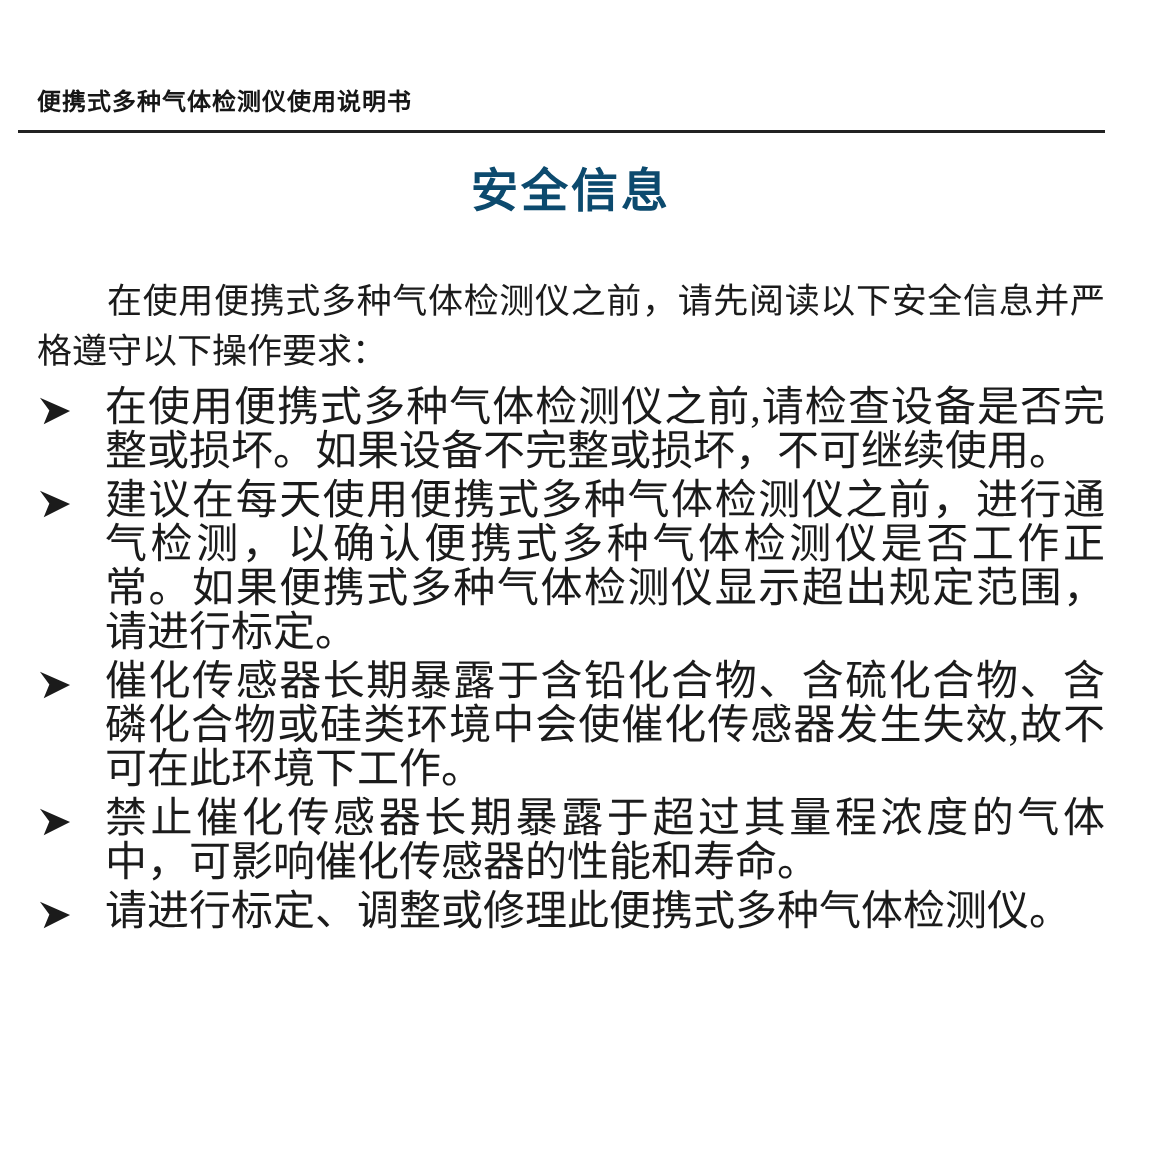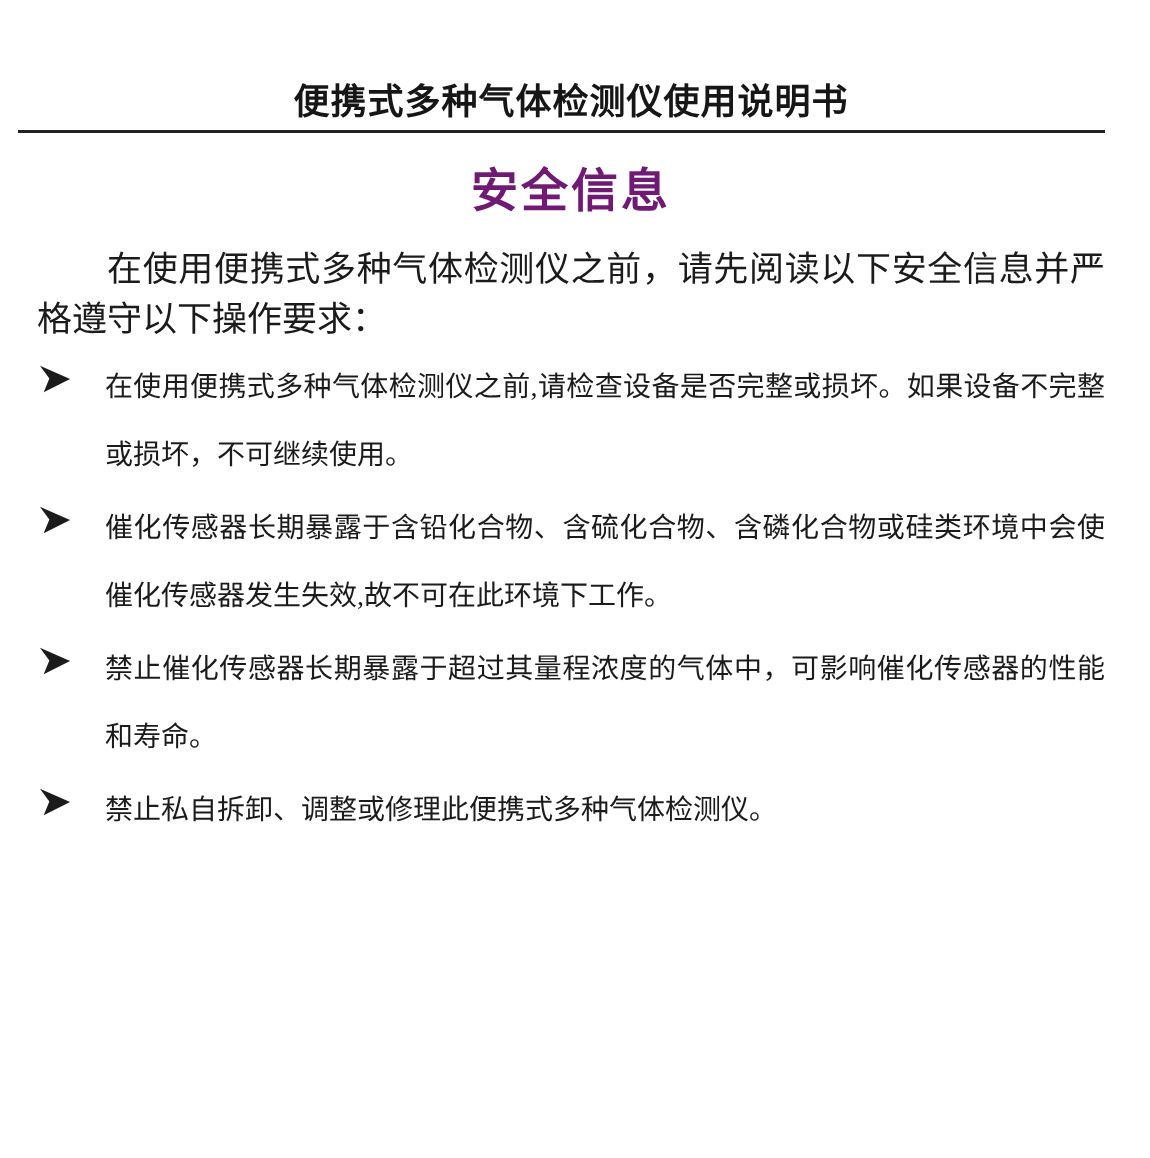--- a/index.html
+++ b/index.html
@@ -15,45 +15,44 @@
     overflow: hidden;
   }
   .page {
     box-sizing: border-box;
     width: 1150px;
     height: 1158px;
     padding: 82px 45px 0 37px;
     background: #ffffff;
   }
   .running-header {
-    text-align: center;
-    font-size: 36px;
+    font-size: 24px;
     font-weight: 700;
     line-height: 40px;
     letter-spacing: 1px;
     color: #161616;
   }
   .header-rule {
     border: none;
     border-top: 3px solid #222222;
     margin: 8px 0 0 -19px;
     height: 0;
   }
   .page-title {
     margin: 30px 0 24px 0;
     text-align: center;
     font-family: "Liberation Sans", sans-serif;
     font-size: 47px;
     font-weight: 700;
     line-height: 56px;
     letter-spacing: 3px;
-    color: #701a75;
+    color: #0c4a6e;
   }
   .intro {
-    margin: 26px 0 8px 0;
+    margin: 58px 0 8px 0;
     font-size: 35px;
     line-height: 50px;
     text-indent: 2em;
     text-align: justify;
     text-align-last: left;
   }
   .safety-list {
     margin-top: 8px;
   }
   .item {
@@ -66,22 +65,22 @@
     width: 68px;
     padding-top: 10px;
     padding-left: 2px;
     box-sizing: border-box;
   }
   .marker svg {
     display: block;
   }
   .itext {
     flex: 1 1 auto;
-    font-size: 28px;
-    line-height: 68px;
+    font-size: 42px;
+    line-height: 44px;
     text-align: justify;
     text-align-last: left;
   }
 </style>
 </head>
 <body>
 
 <div class="page">
 
   <div class="running-header">便携式多种气体检测仪使用说明书</div>
@@ -95,20 +94,28 @@
   <div class="safety-list" id="safety-list">
   <div class="item">
     <span class="marker">
       <svg width="32" height="32" viewBox="0 0 34 34" aria-hidden="true">
         <polygon points="1,3 33,17 5,31 11,16.5" fill="#1b1b1b"></polygon>
       </svg>
     </span>
     <span class="itext">在使用便携式多种气体检测仪之前,请检查设备是否完整或损坏。如果设备不完整或损坏，不可继续使用。</span>
   </div>
 
+  <div class="item">
+    <span class="marker">
+      <svg width="32" height="32" viewBox="0 0 34 34" aria-hidden="true">
+        <polygon points="1,3 33,17 5,31 11,16.5" fill="#1b1b1b"></polygon>
+      </svg>
+    </span>
+    <span class="itext">建议在每天使用便携式多种气体检测仪之前，进行通气检测，以确认便携式多种气体检测仪是否工作正常。如果便携式多种气体检测仪显示超出规定范围，请进行标定。</span>
+  </div>
 
 
   <div class="item">
     <span class="marker">
       <svg width="32" height="32" viewBox="0 0 34 34" aria-hidden="true">
         <polygon points="1,3 33,17 5,31 11,16.5" fill="#1b1b1b"></polygon>
       </svg>
     </span>
     <span class="itext">催化传感器长期暴露于含铅化合物、含硫化合物、含磷化合物或硅类环境中会使催化传感器发生失效,故不可在此环境下工作。</span>
   </div>
@@ -121,18 +128,18 @@
     </span>
     <span class="itext">禁止催化传感器长期暴露于超过其量程浓度的气体中，可影响催化传感器的性能和寿命。</span>
   </div>
 
   <div class="item">
     <span class="marker">
       <svg width="32" height="32" viewBox="0 0 34 34" aria-hidden="true">
         <polygon points="1,3 33,17 5,31 11,16.5" fill="#1b1b1b"></polygon>
       </svg>
     </span>
-    <span class="itext">禁止私自拆卸、调整或修理此便携式多种气体检测仪。</span>
+    <span class="itext">请进行标定、调整或修理此便携式多种气体检测仪。</span>
   </div>
 
 </div>
 
 </div>
 
 </body></html>

